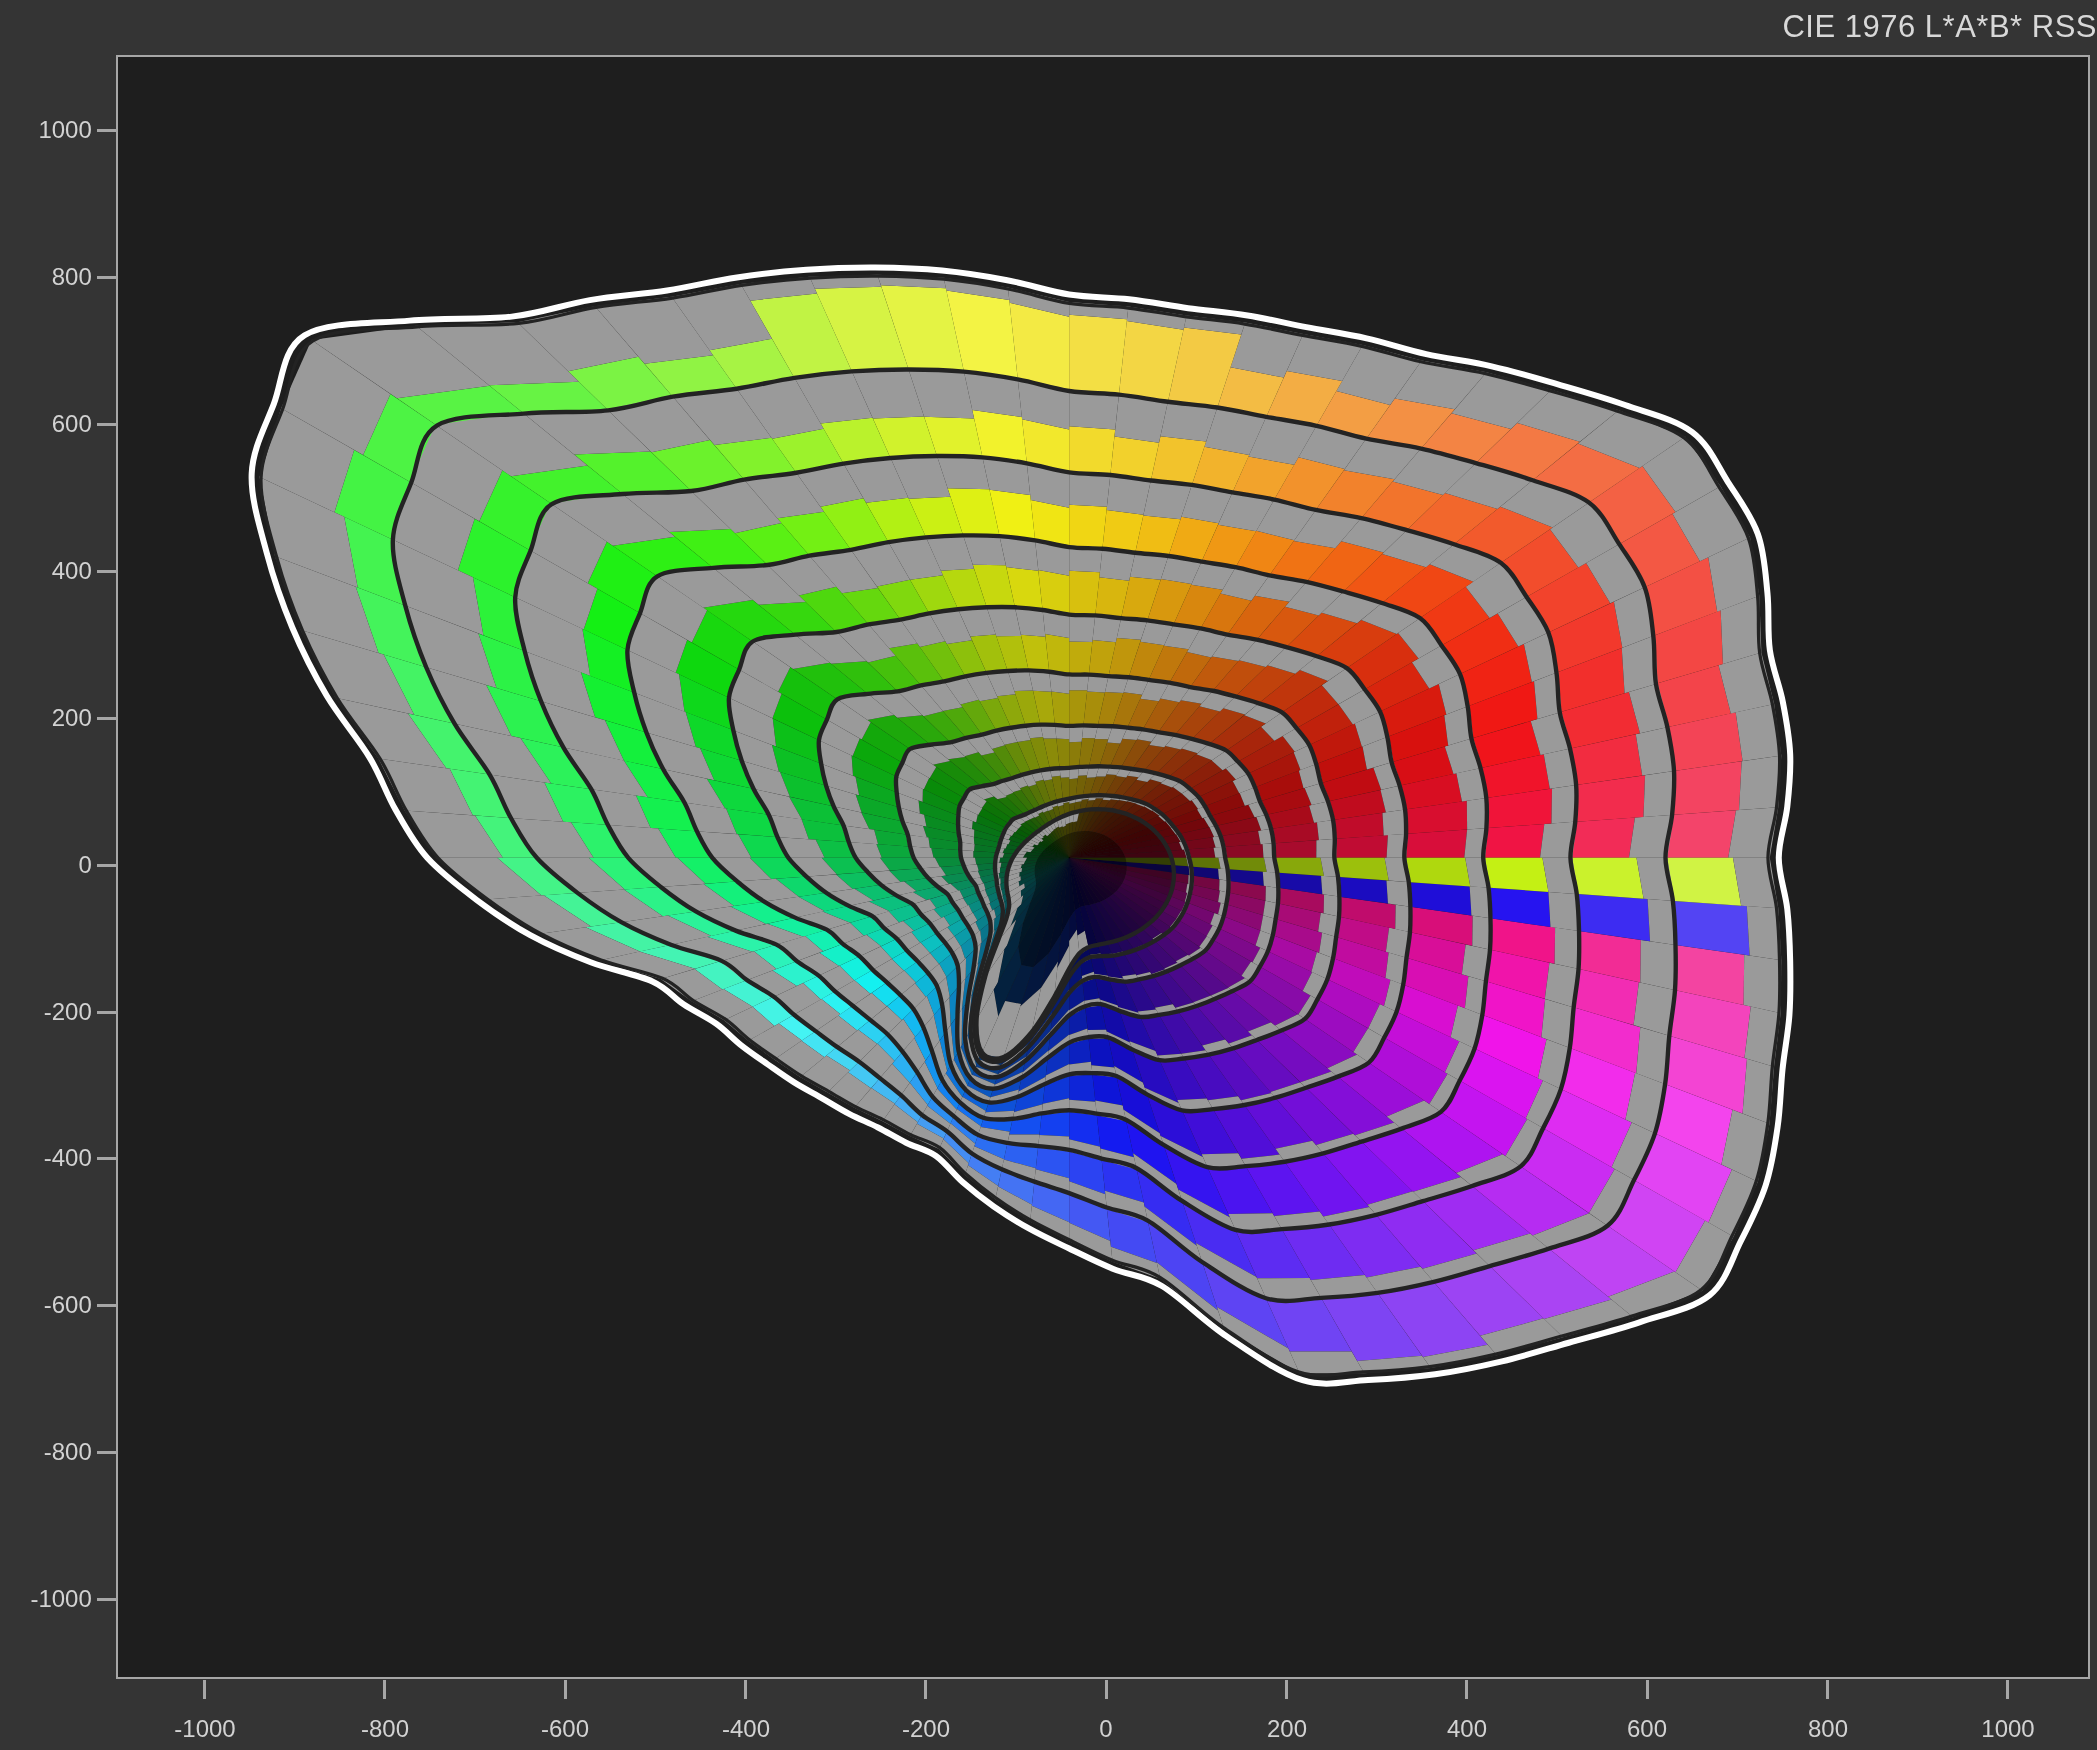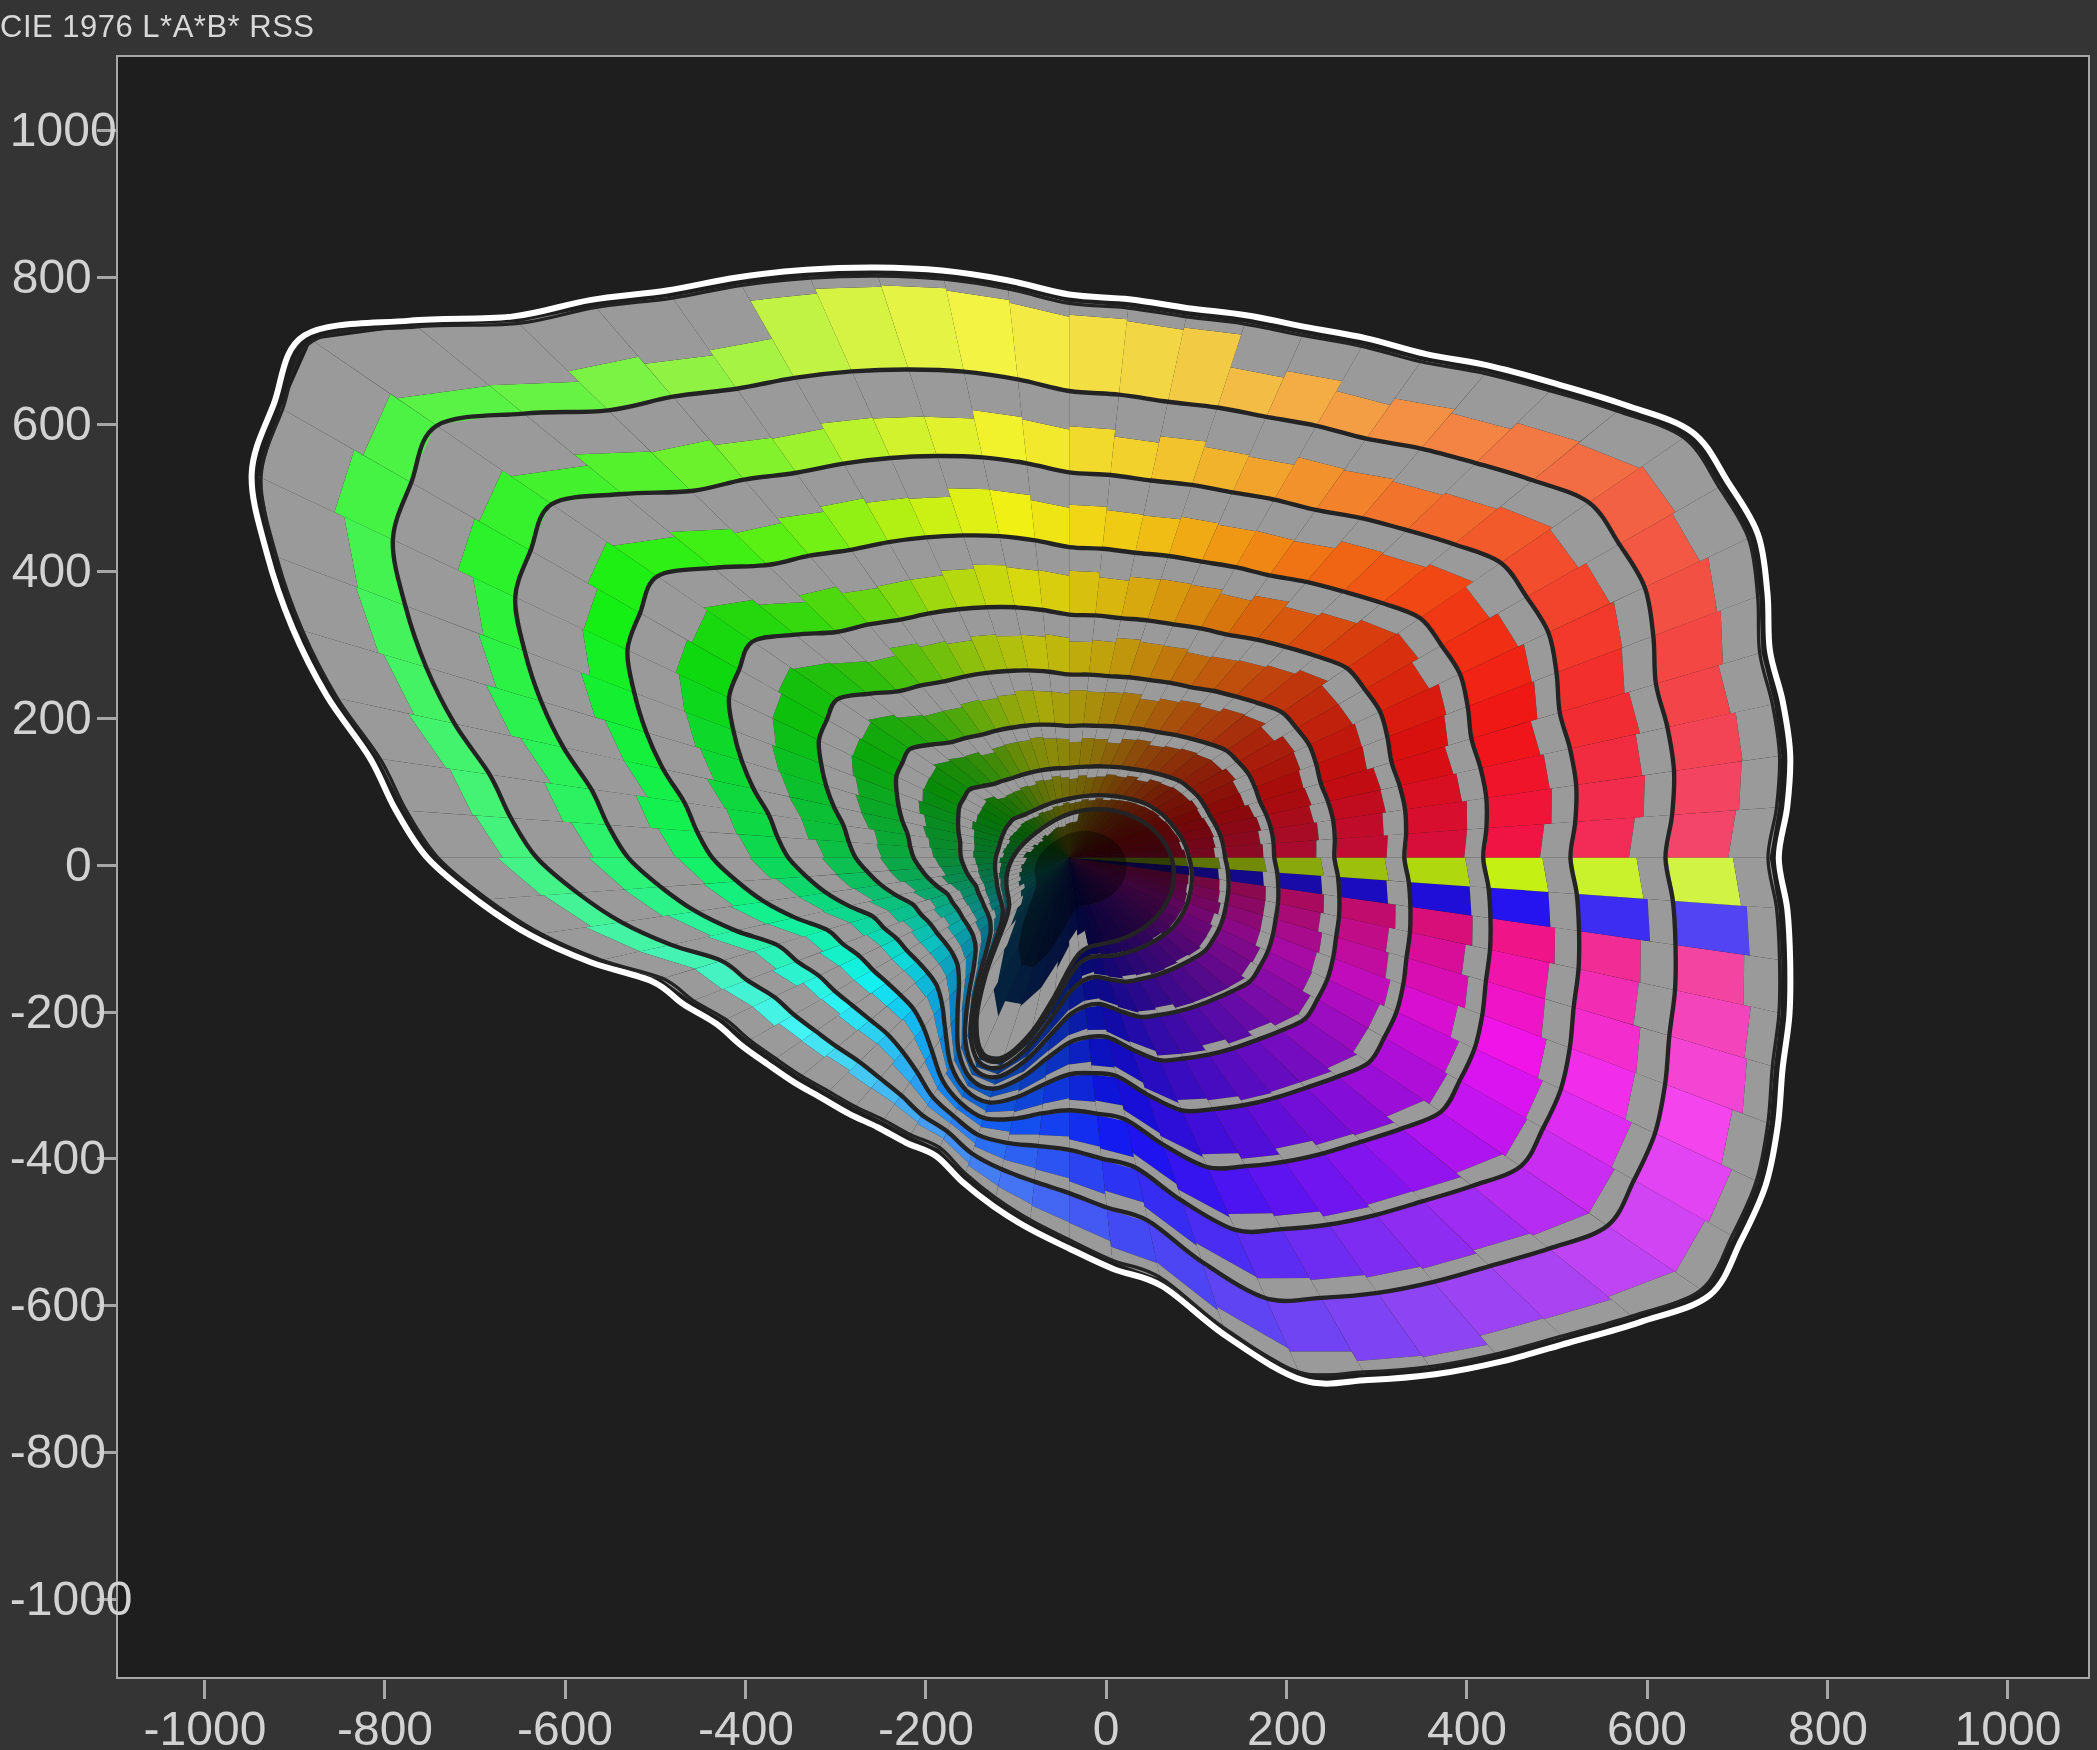--- a/index.html
+++ b/index.html
@@ -4,31 +4,31 @@
 <style>
   html,body{margin:0;padding:0;}
   body{
     width:2097px;height:1751px;overflow:hidden;
     background:#343434;
     font-family:"Liberation Sans","DejaVu Sans",sans-serif;
     position:relative;
   }
   .chart-title{
     position:absolute;left:0;top:8.7px;width:2097px;height:35px;
-    text-align:left;font-size:31px;line-height:35px;color:#d8d8d8;
+    text-align:right;font-size:31px;line-height:35px;color:#d8d8d8;
     letter-spacing:0.5px;
   }
   .plot-box{
     position:absolute;left:116px;top:55px;width:1970px;height:1620px;
     border:2.7px solid #a6a6a6;background:#1e1e1e;box-sizing:content-box;
   }
   .plot-box svg{display:block;width:1970px;height:1620px;}
   .tick{position:absolute;background:#a6a6a6;}
   .tick-label{
-    position:absolute;color:#d2d2d2;font-size:48px;line-height:36px;
+    position:absolute;color:#d2d2d2;font-size:24px;line-height:36px;
     white-space:nowrap;
   }
   .x-label{transform:translateX(-50%);}
   .y-label{width:82px;text-align:right;}
 </style>
 </head>
 <body>
 
 <div class="chart-title">CIE 1976 L*A*B* RSS</div>
 

